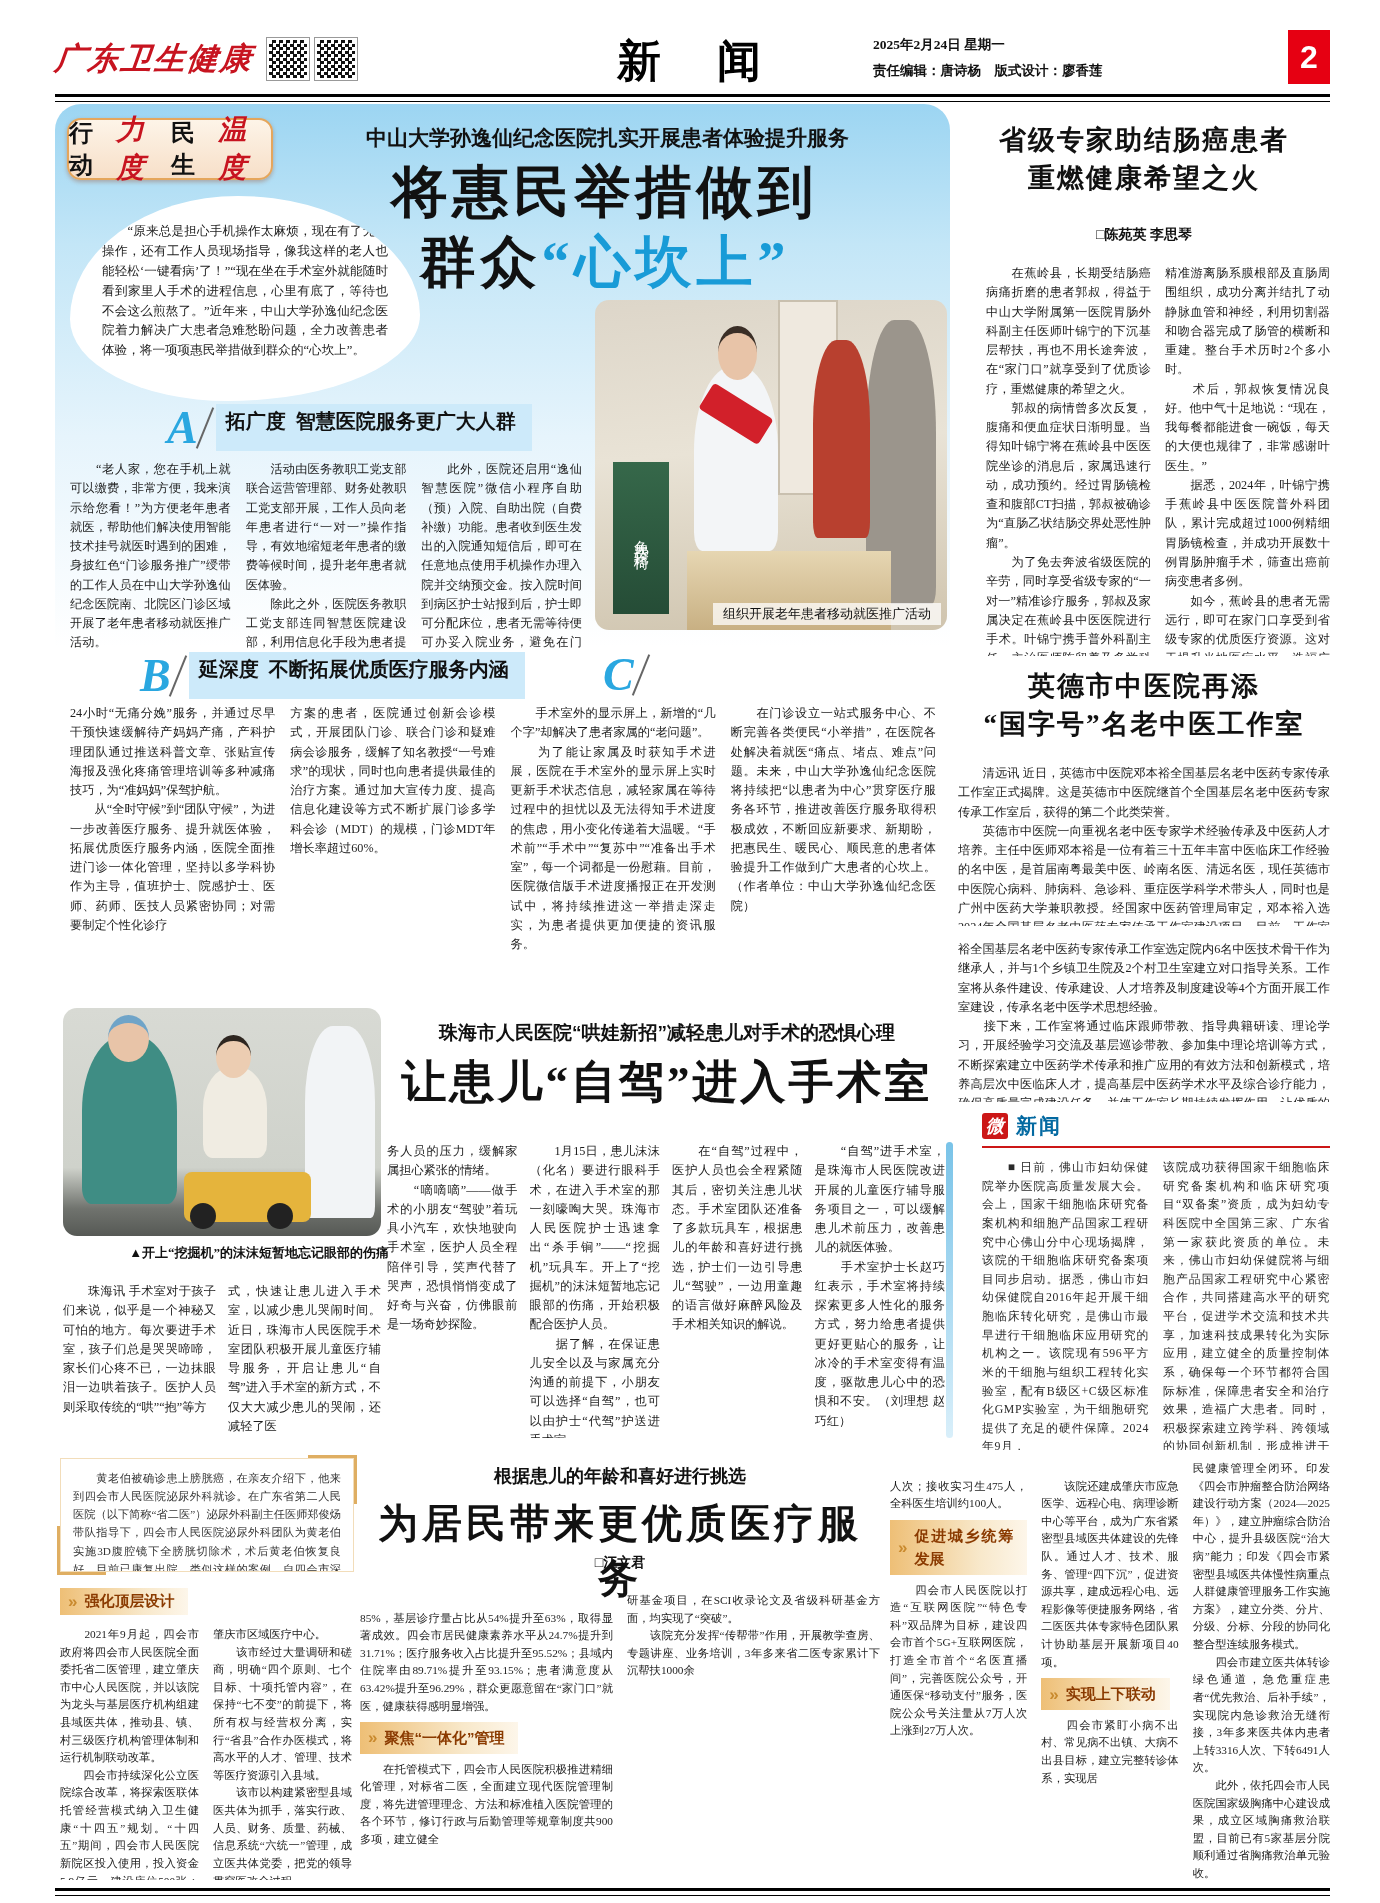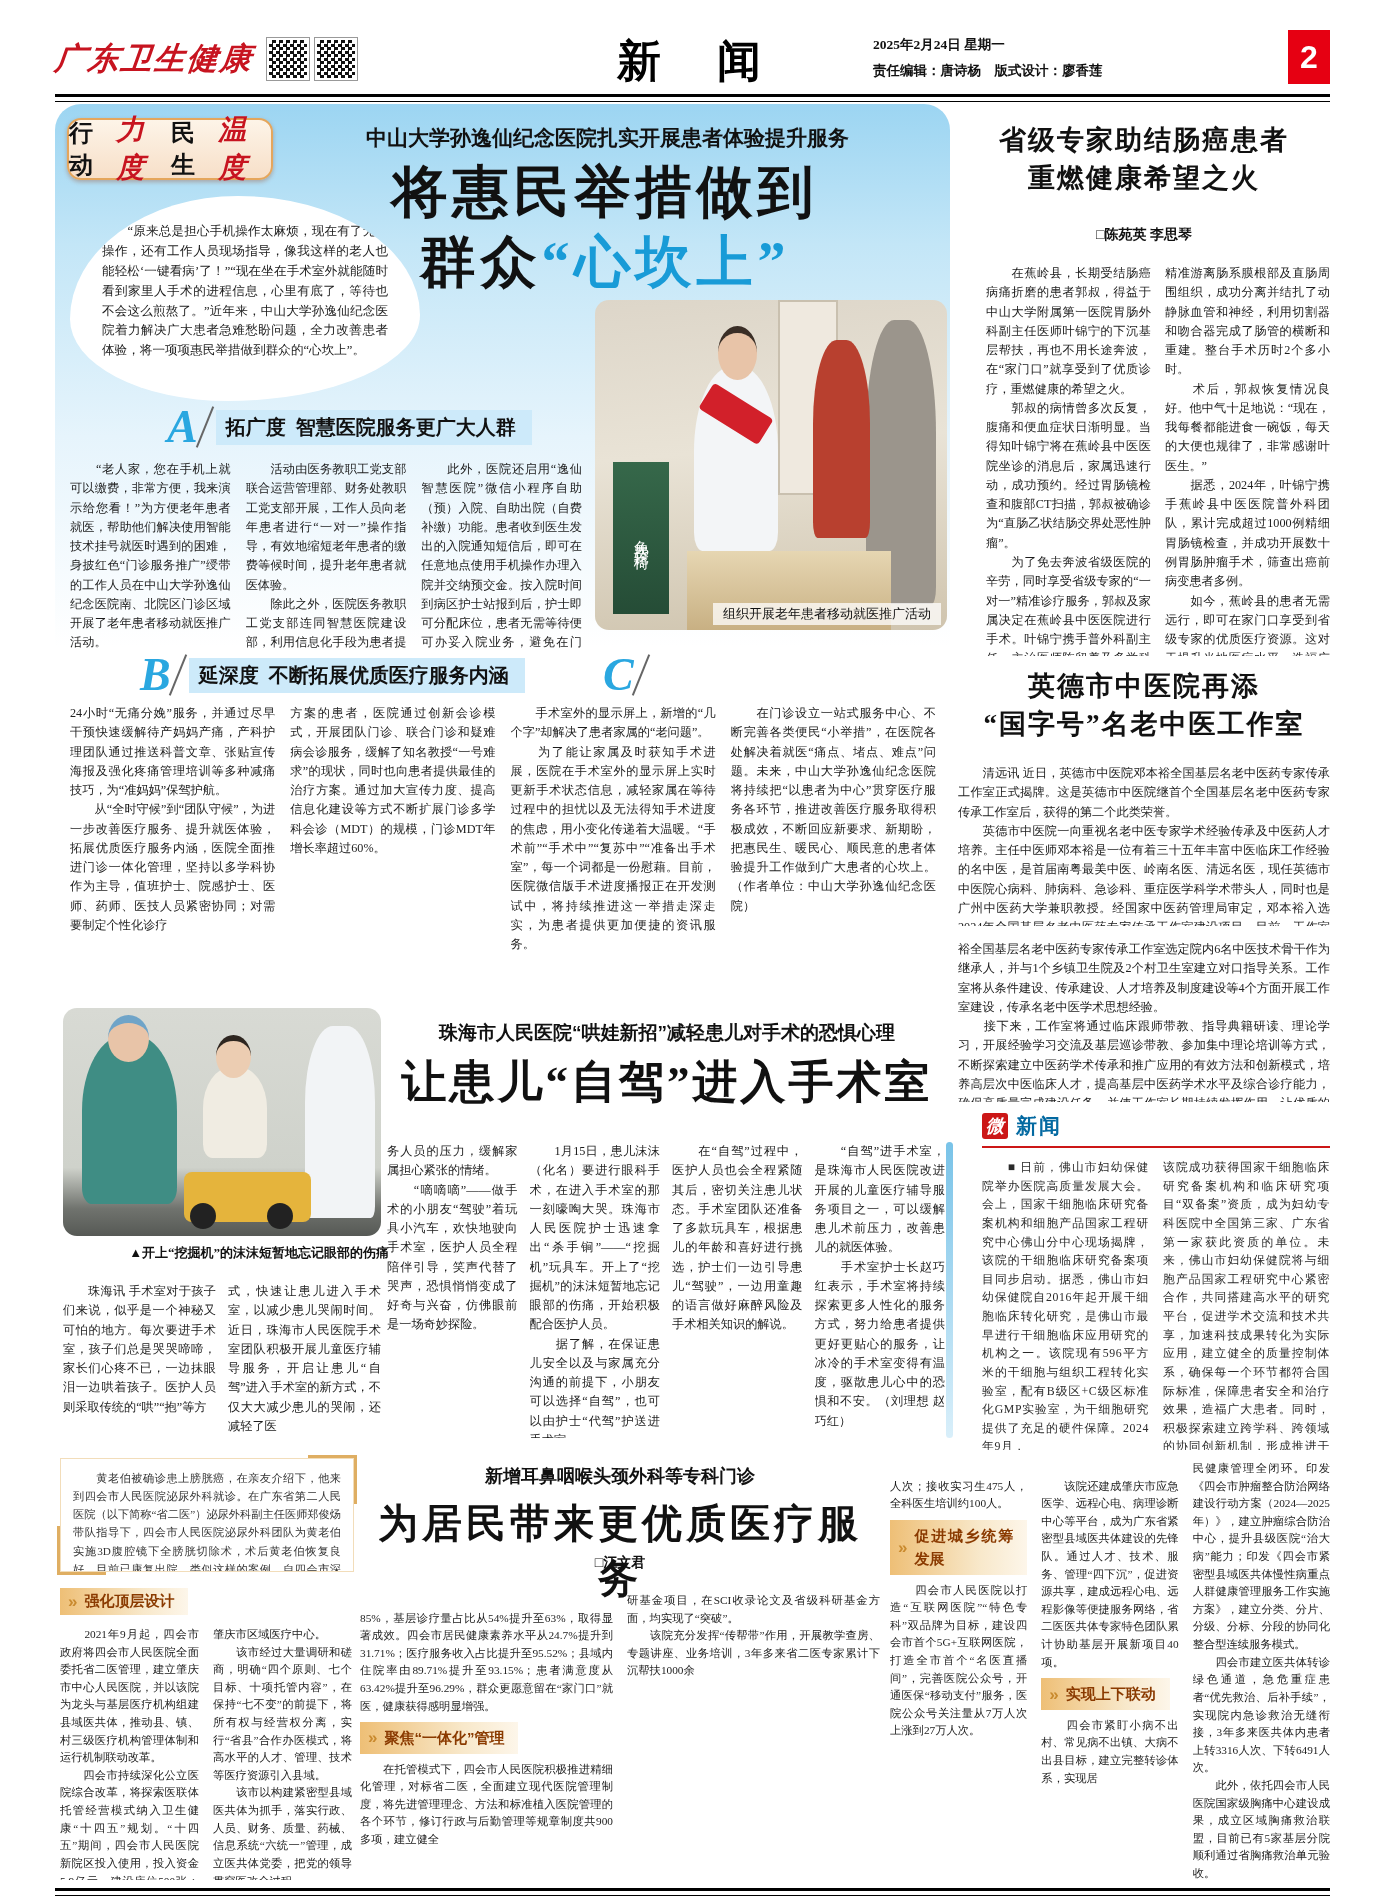--- a/index.html
+++ b/index.html
@@ -24,21 +24,21 @@
          display:flex;align-items:center;justify-content:center;font-weight:bold;font-size:24px;gap:2px;}
   .badge .red{color:#c71420;font-style:italic;font-size:28px;}
   .lead-kicker{font-size:21px;font-weight:bold;}
   .lead-title{font-size:56px;font-weight:900;letter-spacing:5px;line-height:1.1;}
   .hl-blue{color:#189bd7;}
   .byline{font-size:14px;font-weight:bold;}
   .bubble{background:#ffffff;border-radius:48% 52% 55% 45%/60% 58% 42% 40%;padding:26px 32px;box-sizing:border-box;}
   .sec-head{display:flex;align-items:center;}
   .sec-letter{font-size:46px;font-weight:900;font-style:italic;color:#2aa7e0;line-height:1;}
   .sec-slash{display:inline-block;width:2px;height:44px;background:#666;transform:rotate(22deg);margin:0 10px 0 6px;}
-  .sec-band{background:#cdeafa;padding:4px 16px 4px 10px;font-size:20px;font-weight:bold;}
+  .sec-band{background:#cdeafa;padding:4px 16px 16px 10px;font-size:20px;font-weight:bold;}
   .sec-band b{margin-right:10px;}
   
   .ph{overflow:hidden;border-radius:14px;}
   .ph1{background:linear-gradient(175deg,#ddd6c9 0%,#e9e3d6 45%,#cfc4ae 100%);}
   .ph1-door{position:absolute;left:52%;top:0;width:16%;height:58%;background:#efe9df;border:2px solid #c9c0af;}
   .ph1-green{position:absolute;left:5%;bottom:5%;width:16%;height:46%;background:linear-gradient(#36684a,#254c36);color:#fff;
              writing-mode:vertical-rl;font-size:15px;display:flex;align-items:center;justify-content:center;letter-spacing:5px;}
   .ph1-table{position:absolute;left:26%;bottom:0;width:58%;height:24%;background:linear-gradient(#e6d6b2,#c8b083);}
   .ph1-nurse{position:absolute;left:28%;top:20%;width:24%;height:56%;background:#f3f5f7;border-radius:46% 46% 10% 10%;}
   .ph1-head{position:absolute;left:35%;top:8%;width:11%;height:14%;background:#e8c4a8;border-radius:50%;border-top:7px solid #3a2e26;}
@@ -235,21 +235,21 @@
         <span>强化顶层设计</span>
     </div>
     <div class="abs colrow" style="left:5px;top:174px;width:292px;height:254px;gap:14px;">
       <div class="col">　　2021年9月起，四会市政府将四会市人民医院全面委托省二医管理，建立肇庆市中心人民医院，并以该院为龙头与基层医疗机构组建县域医共体，推动县、镇、村三级医疗机构管理体制和运行机制联动改革。
 　　四会市持续深化公立医院综合改革，将探索医联体托管经营模式纳入卫生健康“十四五”规划。“十四五”期间，四会市人民医院新院区投入使用，投入资金5.9亿元，建设床位500张；启动新院二期项目，预算投入16.5亿元，建设总床位1200张，致力于打造</div>
       <div class="col">肇庆市区域医疗中心。
 　　该市经过大量调研和磋商，明确“四个原则、七个目标、十项托管内容”，在保持“七不变”的前提下，将所有权与经营权分离，实行“省县”合作办医模式，将高水平的人才、管理、技术等医疗资源引入县域。
 　　该市以构建紧密型县域医共体为抓手，落实行政、人员、财务、质量、药械、信息系统“六统一”管理，成立医共体党委，把党的领导贯穿医改全过程。</div>
     </div>
 
-    <div class="abs sh-kicker sans center" style="left:305px;top:12px;width:520px;">新增耳鼻咽喉头颈外科等专科门诊</div>
+    <div class="abs sh-kicker sans center" style="left:305px;top:12px;width:520px;">根据患儿的年龄和喜好进行挑选</div>
     <div class="abs sh-title center" style="left:305px;top:44px;width:520px;">为居民带来更优质医疗服务</div>
     <div class="abs rail-byline center" style="left:305px;top:102px;width:520px;">□江文君</div>
     <div class="abs colrow" style="left:305px;top:140px;width:520px;height:288px;gap:14px;">
       <div class="col">
         <span>85%，基层诊疗量占比从54%提升至63%，取得显著成效。四会市居民健康素养水平从24.7%提升到31.71%；医疗服务收入占比提升至95.52%；县域内住院率由89.71%提升至93.15%；患者满意度从63.42%提升至96.29%，群众更愿意留在“家门口”就医，健康获得感明显增强。</span>
         <span class="gband inflow"><span class="chev">»</span><span>聚焦“一体化”管理</span></span>
         <span>　　在托管模式下，四会市人民医院积极推进精细化管理，对标省二医，全面建立现代医院管理制度，将先进管理理念、方法和标准植入医院管理的各个环节，修订行政与后勤管理等规章制度共900多项，建立健全</span>
       </div>
       <div class="col">研基金项目，在SCI收录论文及省级科研基金方面，均实现了“突破”。
 　　该院充分发挥“传帮带”作用，开展教学查房、专题讲座、业务培训，3年多来省二医专家累计下沉帮扶1000余</div>

